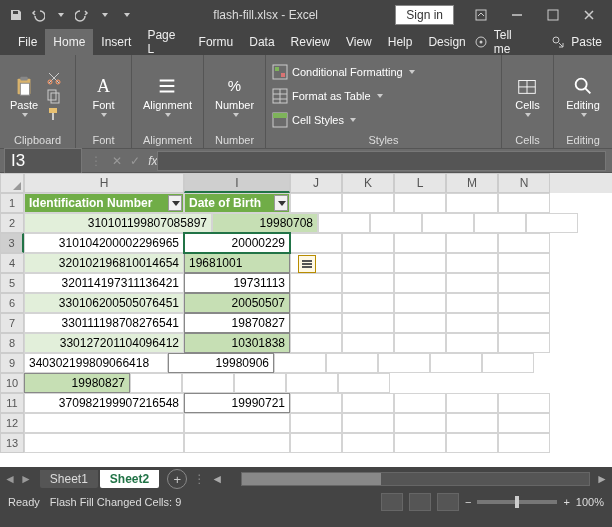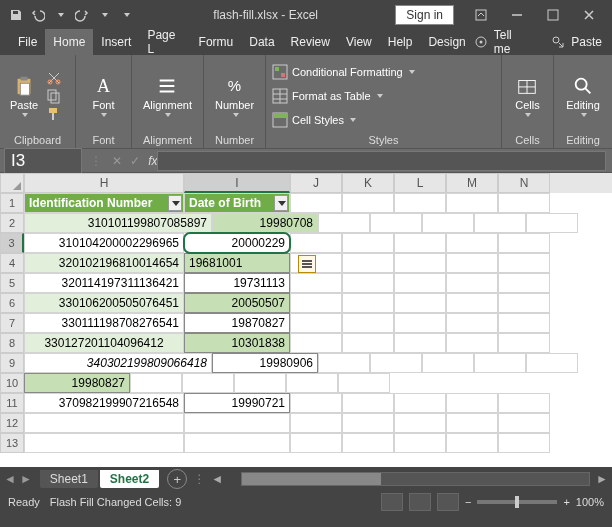--- a/index.html
+++ b/index.html
@@ -325,21 +325,21 @@
           <div class="cell band-d" style="width: 106px; text-align: right;">19980708</div>
           <div class="cell" style="width: 52px;"></div>
           <div class="cell" style="width: 52px;"></div>
           <div class="cell" style="width: 52px;"></div>
           <div class="cell" style="width: 52px;"></div>
           <div class="cell" style="width: 52px;"></div>
         </div>
         <div class="row">
           <div class="rh sel">3</div>
           <div class="cell" style="width: 160px; text-align: right;">310104200002296965</div>
-          <div class="cell sel-cell" style="width: 106px; text-align: right; border-radius: 6px;">20000229</div>
+          <div class="cell sel-cell" style="width: 106px; text-align: right;">20000229</div>
           <div class="cell" style="width: 52px;"></div>
           <div class="cell" style="width: 52px;"></div>
           <div class="cell" style="width: 52px;"></div>
           <div class="cell" style="width: 52px;"></div>
           <div class="cell" style="width: 52px;"></div>
         </div>
         <div class="row">
           <div class="rh">4</div>
           <div class="cell band-a band-a" style="width: 160px; text-align: right;">320102196810014654</div>
           <div class="cell flash-range band-d" style="width: 106px; ">19681001</div>
@@ -374,31 +374,31 @@
           <div class="cell" style="width: 160px; text-align: right;">330111198708276541</div>
           <div class="cell flash-range" style="width: 106px; text-align: right;">19870827</div>
           <div class="cell" style="width: 52px;"></div>
           <div class="cell" style="width: 52px;"></div>
           <div class="cell" style="width: 52px;"></div>
           <div class="cell" style="width: 52px;"></div>
           <div class="cell" style="width: 52px;"></div>
         </div>
         <div class="row">
           <div class="rh">8</div>
-          <div class="cell band-a band-a" style="width: 160px; text-align: center;">330127201104096412</div>
+          <div class="cell band-a band-a" style="width: 160px; text-align: right;">330127201104096412</div>
           <div class="cell flash-range band-d" style="width: 106px; text-align: right;">10301838</div>
           <div class="cell" style="width: 52px;"></div>
           <div class="cell" style="width: 52px;"></div>
           <div class="cell" style="width: 52px;"></div>
           <div class="cell" style="width: 52px;"></div>
           <div class="cell" style="width: 52px;"></div>
         </div>
         <div class="row">
           <div class="rh">9</div>
-          <div class="cell" style="width: 188px; text-align: right; font-style: italic;">340302199809066418</div>
+          <div class="cell" style="width: 144px; text-align: left;">340302199809066418</div>
           <div class="cell flash-range" style="width: 106px; text-align: right;">19980906</div>
           <div class="cell" style="width: 52px;"></div>
           <div class="cell" style="width: 52px;"></div>
           <div class="cell" style="width: 52px;"></div>
           <div class="cell" style="width: 52px;"></div>
           <div class="cell" style="width: 52px;"></div>
         </div>
         <div class="row">
           <div class="rh">10</div>
           <div class="cell flash-range band-d" style="width: 106px; text-align: right;">19980827</div>

